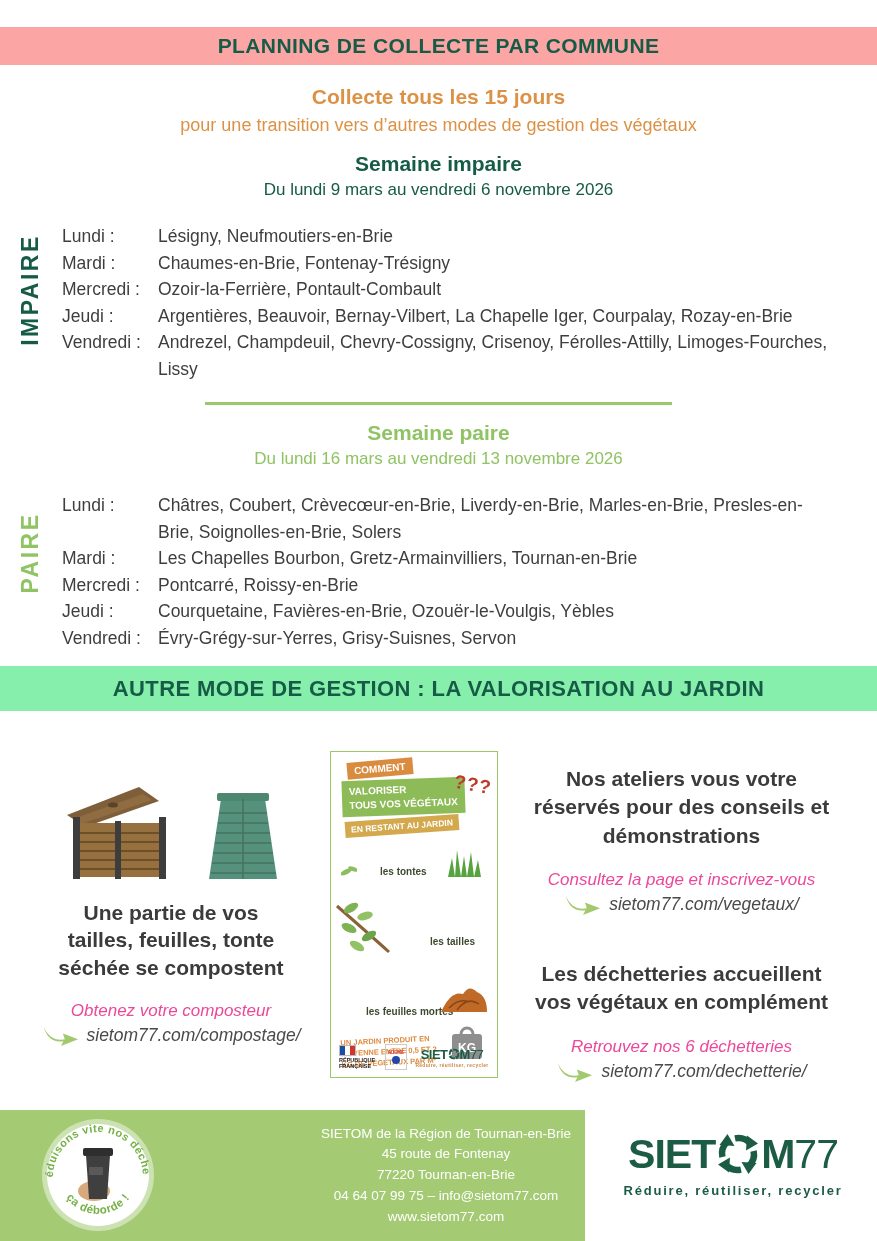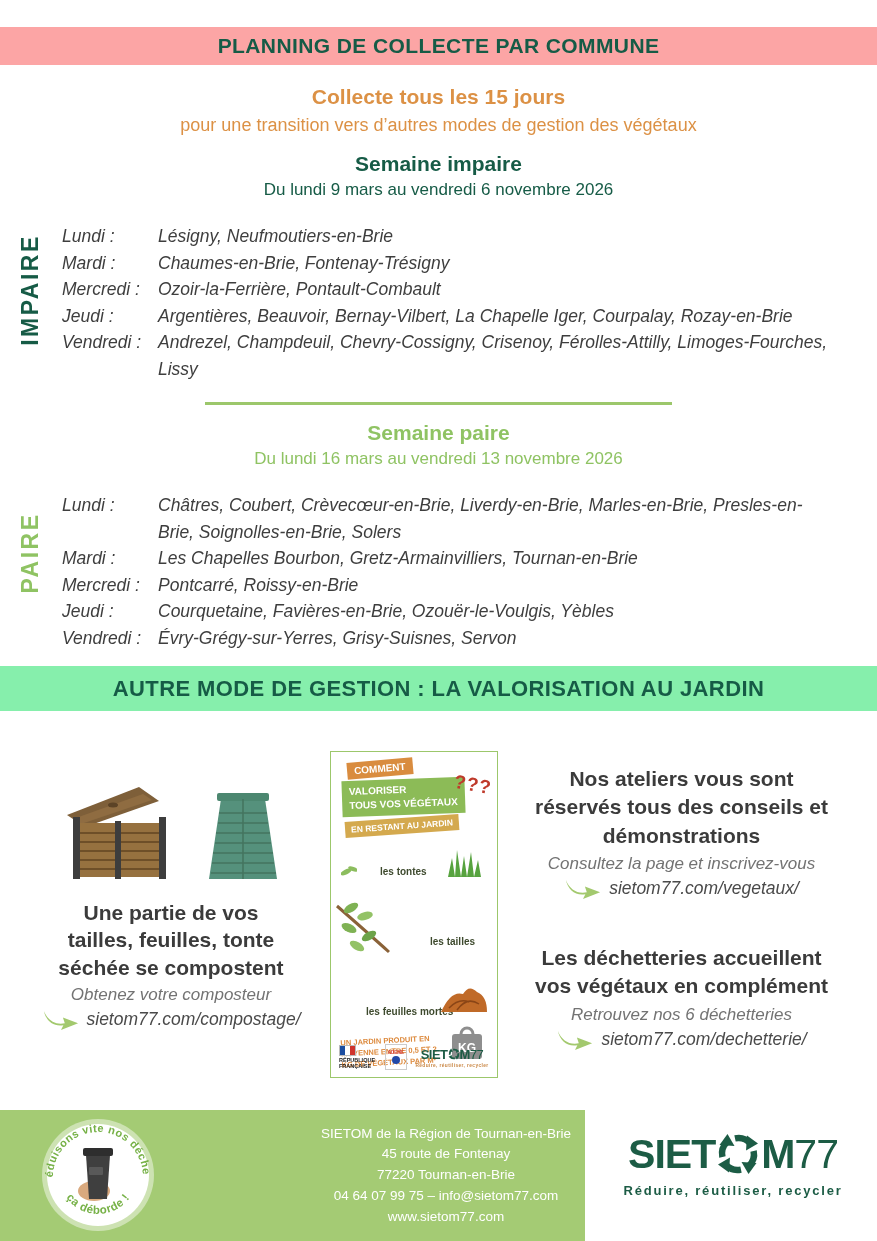--- a/index.html
+++ b/index.html
@@ -14,33 +14,33 @@
   .banner2 span{color:#165b46;font-weight:bold;font-size:22px;letter-spacing:.4px;}
   
   .intro{text-align:center;margin-top:20px;}
   .intro-title{color:#dc9145;font-weight:bold;font-size:21px;}
   .intro-sub{color:#dc9145;font-weight:normal;font-size:18px;margin-top:6px;}
   
   .week-title{text-align:center;font-weight:bold;font-size:21px;margin-top:16px;}
   .week-date{text-align:center;font-size:17px;margin-top:4px;}
   .dark{color:#165b46;}
   .light{color:#8fc363;}
-  .rows{margin:23px 40px 0 62px;font-style:italic;}
+  .rows{margin:23px 40px 0 62px;}
   .row{display:grid;grid-template-columns:96px 1fr;font-size:17.5px;line-height:26.5px;color:#3e3e3e;}
   .divider{border:none;border-top:3px solid #9cc76b;width:467px;margin:20px auto 0;}
   .side-label{position:absolute;height:30px;text-align:center;transform:rotate(-90deg);
     font-size:23px;font-weight:bold;letter-spacing:2.5px;line-height:30px;}
   .side-impaire{width:130px;left:-35px;top:275px;color:#165b46;}
   .side-paire{width:90px;left:-15px;top:538px;color:#8fc363;}
   
   .bottom{display:flex;margin:40px 12px 0;}
   .col-left{width:318px;text-align:center;}
   .composters{display:flex;justify-content:center;align-items:flex-end;gap:16px;margin-top:28px;height:102px;}
   .left-heading{margin:18px auto 0;max-width:232px;font-size:21px;font-weight:bold;color:#3b3b3b;line-height:1.3;}
-  .note{font-style:italic;font-size:17px;color:#737373;margin-top:4px;}
+  .note{font-style:italic;font-size:17px;color:#ec4899;margin-top:20px;}
   .linkline{display:flex;justify-content:center;align-items:center;gap:7px;margin-top:3px;
     font-style:italic;font-size:17.5px;color:#4a4a4a;}
   .linkline a{color:#4a4a4a;text-decoration:none;}
   
   .poster{position:relative;width:166px;height:325px;border:1.5px solid #9cc76b;background:#fff;flex-shrink:0;}
   .ptag{position:absolute;color:#fff;font-weight:bold;white-space:nowrap;}
   .p-comment{top:8px;left:16px;background:#d98c3f;font-size:10px;padding:3px 7px;transform:rotate(-5deg);}
   .p-valoriser{top:27px;left:11px;background:#8cbb57;font-size:10px;padding:4px 7px;line-height:1.4;transform:rotate(-2deg);}
   .p-q{position:absolute;top:22px;right:5px;color:#bf3a2b;font-weight:bold;font-size:19px;letter-spacing:1px;transform:rotate(10deg);}
   .p-jardin{top:66px;left:14px;background:#d4a94e;font-size:8.5px;padding:3px 6px;transform:rotate(-4deg);}
@@ -263,21 +263,21 @@
             <span>M</span>
               <span class="lt">77</span>
           </div>
           <div class="msietom-tag">Réduire, réutiliser, recycler</div>
         </div>
       </div>
     </div>
 
     <div class="col-right">
       <div class="block1">
-        <div class="r-heading">Nos ateliers vous sont réservés tous des conseils et démonstrations</div>
+        <div class="r-heading">Nos ateliers vous votre réservés pour des conseils et démonstrations</div>
         <div class="note">Consultez la page et inscrivez-vous</div>
         <div class="linkline">
           <svg width="38" height="23" viewBox="0 0 40 24">
             <path d="M2 3 C6 13 14 18 24 16 L22 10 L38 16 L20 23 L22.5 18 C12 20 4 13 2 3 Z" fill="#a3c96e"></path>
           </svg>
           <a href="#">sietom77.com/vegetaux/</a>
         </div>
       </div>
       <div class="block2">
         <div class="r-heading">Les déchetteries accueillent vos végétaux en complément</div>

